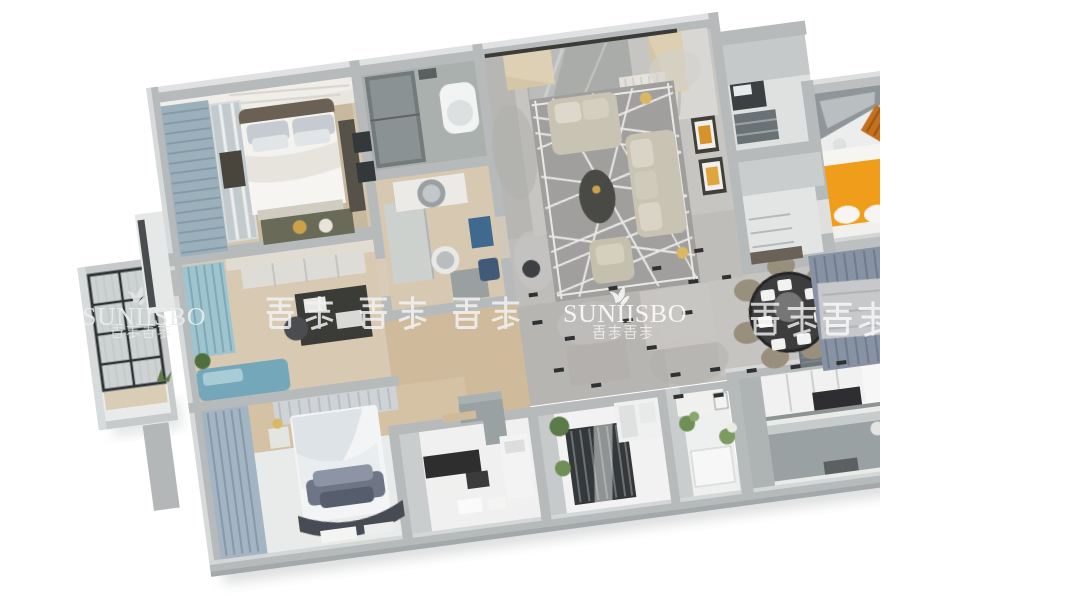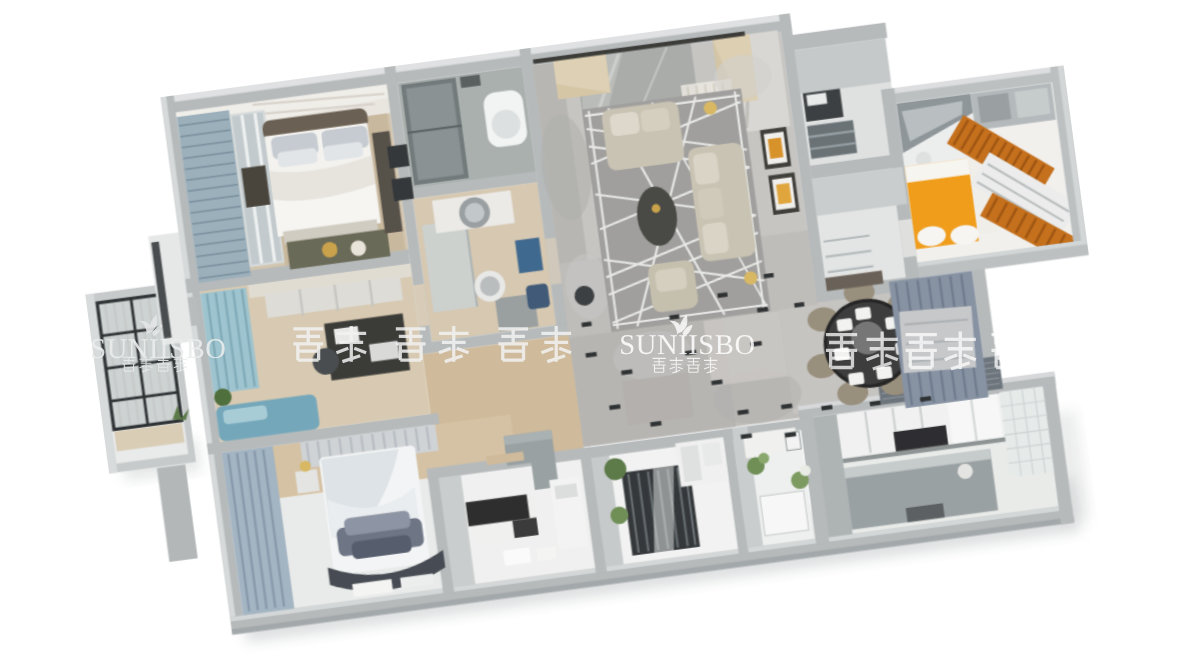--- a/index.html
+++ b/index.html
@@ -1,16 +1,16 @@
 <!DOCTYPE html>
 <html><head>
 <meta charset="utf-8">
 <style>
   html,body{margin:0;padding:0;background:#ffffff;}
-  .stage{position:relative;width:1080px;height:608px;overflow:hidden;background:#fff;
+  .stage{position:relative;width:880px;height:608px;overflow:hidden;background:#fff;
          font-family:"Liberation Sans", sans-serif;}
 </style>
 </head>
 <body>
 <div class="stage">
 <svg width="1080" height="608" viewBox="0 0 1080 608" xmlns="http://www.w3.org/2000/svg">
 <defs>
   <filter id="soft" x="-20%" y="-20%" width="140%" height="140%">
     <feGaussianBlur stdDeviation="6"></feGaussianBlur>
   </filter>

